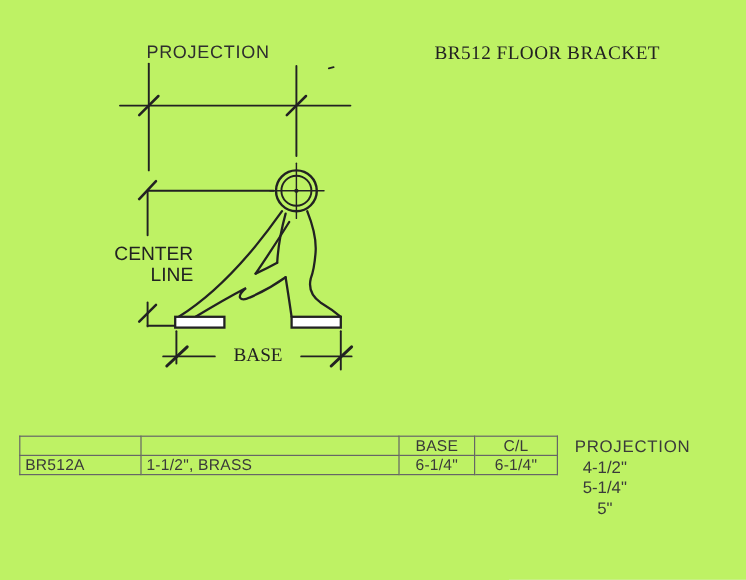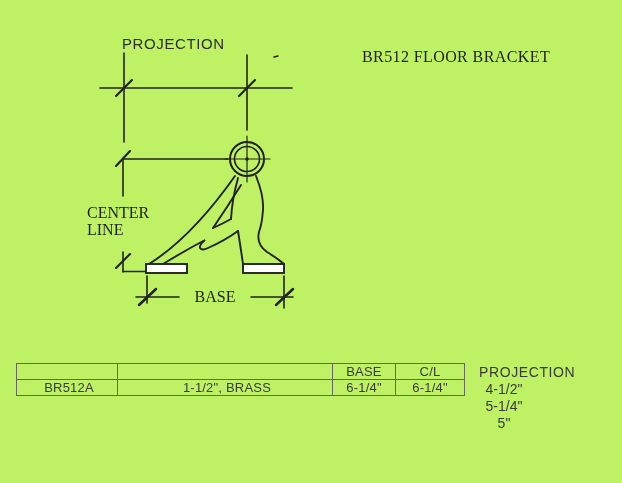--- a/index.html
+++ b/index.html
@@ -14,26 +14,26 @@
 
   .lbl { position: absolute; color: #2b2b2b; white-space: nowrap; }
   .lbl-projection-top {
     left: 122px; top: 35px;
     font-family: "Liberation Sans", sans-serif;
     font-size: 15px; letter-spacing: 0.6px; color: #2e2e2e;
   }
   .lbl-title {
     left: 362px; top: 36px;
     font-family: "Liberation Serif", serif;
-    font-size: 16px; letter-spacing: 0.4px; color: #222; margin-top: 12px;
+    font-size: 16px; letter-spacing: 0.4px; color: #222;
   }
   .lbl-centerline {
     left: 87px; top: 204px; width: 74px;
-    font-family: Liberation Serif, serif;
-    font-size: 16px; line-height: 17px; text-align: left;
+    font-family: Liberation Sans, sans-serif;
+    font-size: 16px; line-height: 17px; text-align: right;
     white-space: normal; color: #222;
   }
   .lbl-base-drawing {
     left: 186px; top: 288px; width: 58px; text-align: center;
     font-family: "Liberation Serif", serif;
     font-size: 16px; color: #222;
   }
 
   table.spec {
     position: absolute; left: 16px; top: 363px;
@@ -42,21 +42,21 @@
     font-family: "Liberation Sans", sans-serif;
     font-size: 13px; color: #3a3a3a; letter-spacing: 0.2px;
   }
   table.spec col.c-model { width: 101px; }
   table.spec col.c-size  { width: 215px; }
   table.spec col.c-base  { width: 63px; }
   table.spec col.c-cl    { width: 69px; }
   table.spec th, table.spec td {
     border: 1px solid #666;
     height: 16px; padding: 0 0 0 4px;
-    font-weight: normal; text-align: center; vertical-align: middle;
+    font-weight: normal; text-align: left; vertical-align: middle;
     overflow: hidden;
   }
   table.spec th.num, table.spec td.num { text-align: center; padding: 0; }
 
   .proj-col { position: absolute; color: #3a3a3a; font-family: "Liberation Sans", sans-serif; }
   .proj-header { left: 479px; top: 364px; font-size: 14px; letter-spacing: 0.6px; }
   .proj-val { left: 468px; width: 72px; text-align: center; font-size: 14px; }
   .proj-val-0 { top: 381px; }
   .proj-val-1 { top: 398px; }
   .proj-val-2 { top: 415px; }

